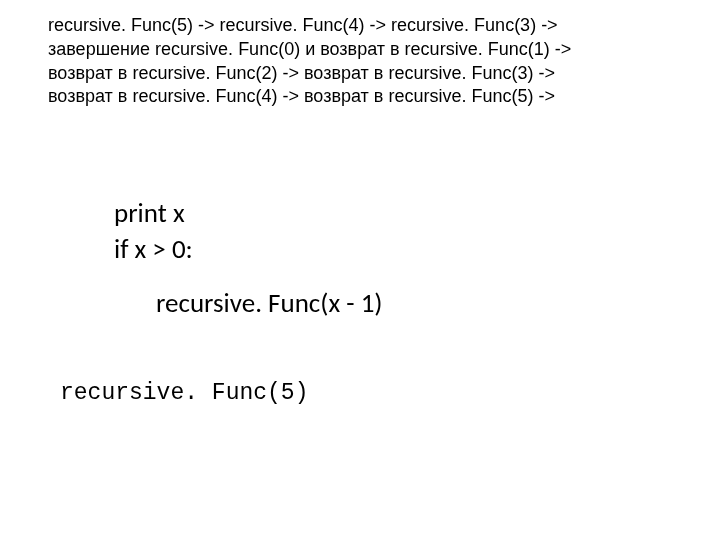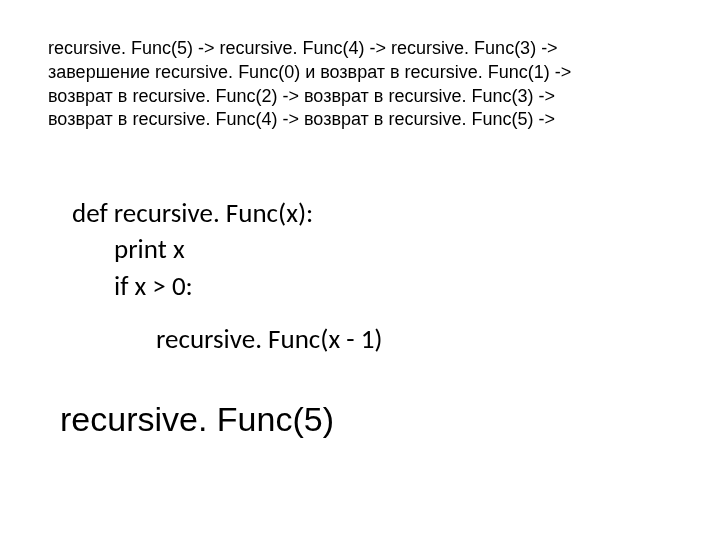--- a/index.html
+++ b/index.html
@@ -7,21 +7,21 @@
     padding: 0;
     width: 720px;
     height: 540px;
     background: #ffffff;
     font-family: Arial, Helvetica, sans-serif;
     color: #000000;
   }
   .trace-block {
     position: absolute;
     left: 48px;
-    top: 37px;
+    top: 14px;
     width: 600px;
     font-size: 18px;
     line-height: 1.32;
     font-weight: 400;
   }
   .code-block {
     position: absolute;
     left: 72px;
     top: 195px;
     font-family: Calibri, Arial, sans-serif;
@@ -30,35 +30,34 @@
     color: #000000;
   }
   .code-line {
     white-space: pre;
   }
   .indent-1 { padding-left: 42px; }
   .indent-2 { padding-left: 84px; margin-top: 17px; }
   .call-block {
     position: absolute;
     left: 60px;
-    top: 400px;
-    font-family: Liberation Sans, sans-serif;
-    font-size: 34px;
+    top: 380px;
+    font-family: Liberation Mono, monospace;
+    font-size: 23px;
   }
 </style>
 </head>
 <body>
 
 <div class="trace-block">
   <div>recursive. Func(5) -&gt; recursive. Func(4) -&gt; recursive. Func(3) -&gt;</div>
   <div>завершение recursive. Func(0) и возврат в recursive. Func(1) -&gt;</div>
   <div>возврат в recursive. Func(2) -&gt; возврат в recursive. Func(3) -&gt;</div>
   <div>возврат в recursive. Func(4) -&gt; возврат в recursive. Func(5) -&gt;</div>
 </div>
 
 <div class="code-block">
-  <div class="code-line">def recursive. Func(x):</div>
   <div class="code-line indent-1">print x</div>
   <div class="code-line indent-1">if x &gt; 0:</div>
   <div class="code-line indent-2">recursive. Func(x - 1)</div>
 </div>
 
 <div class="call-block">recursive. Func(5)</div>
 
 </body></html>

